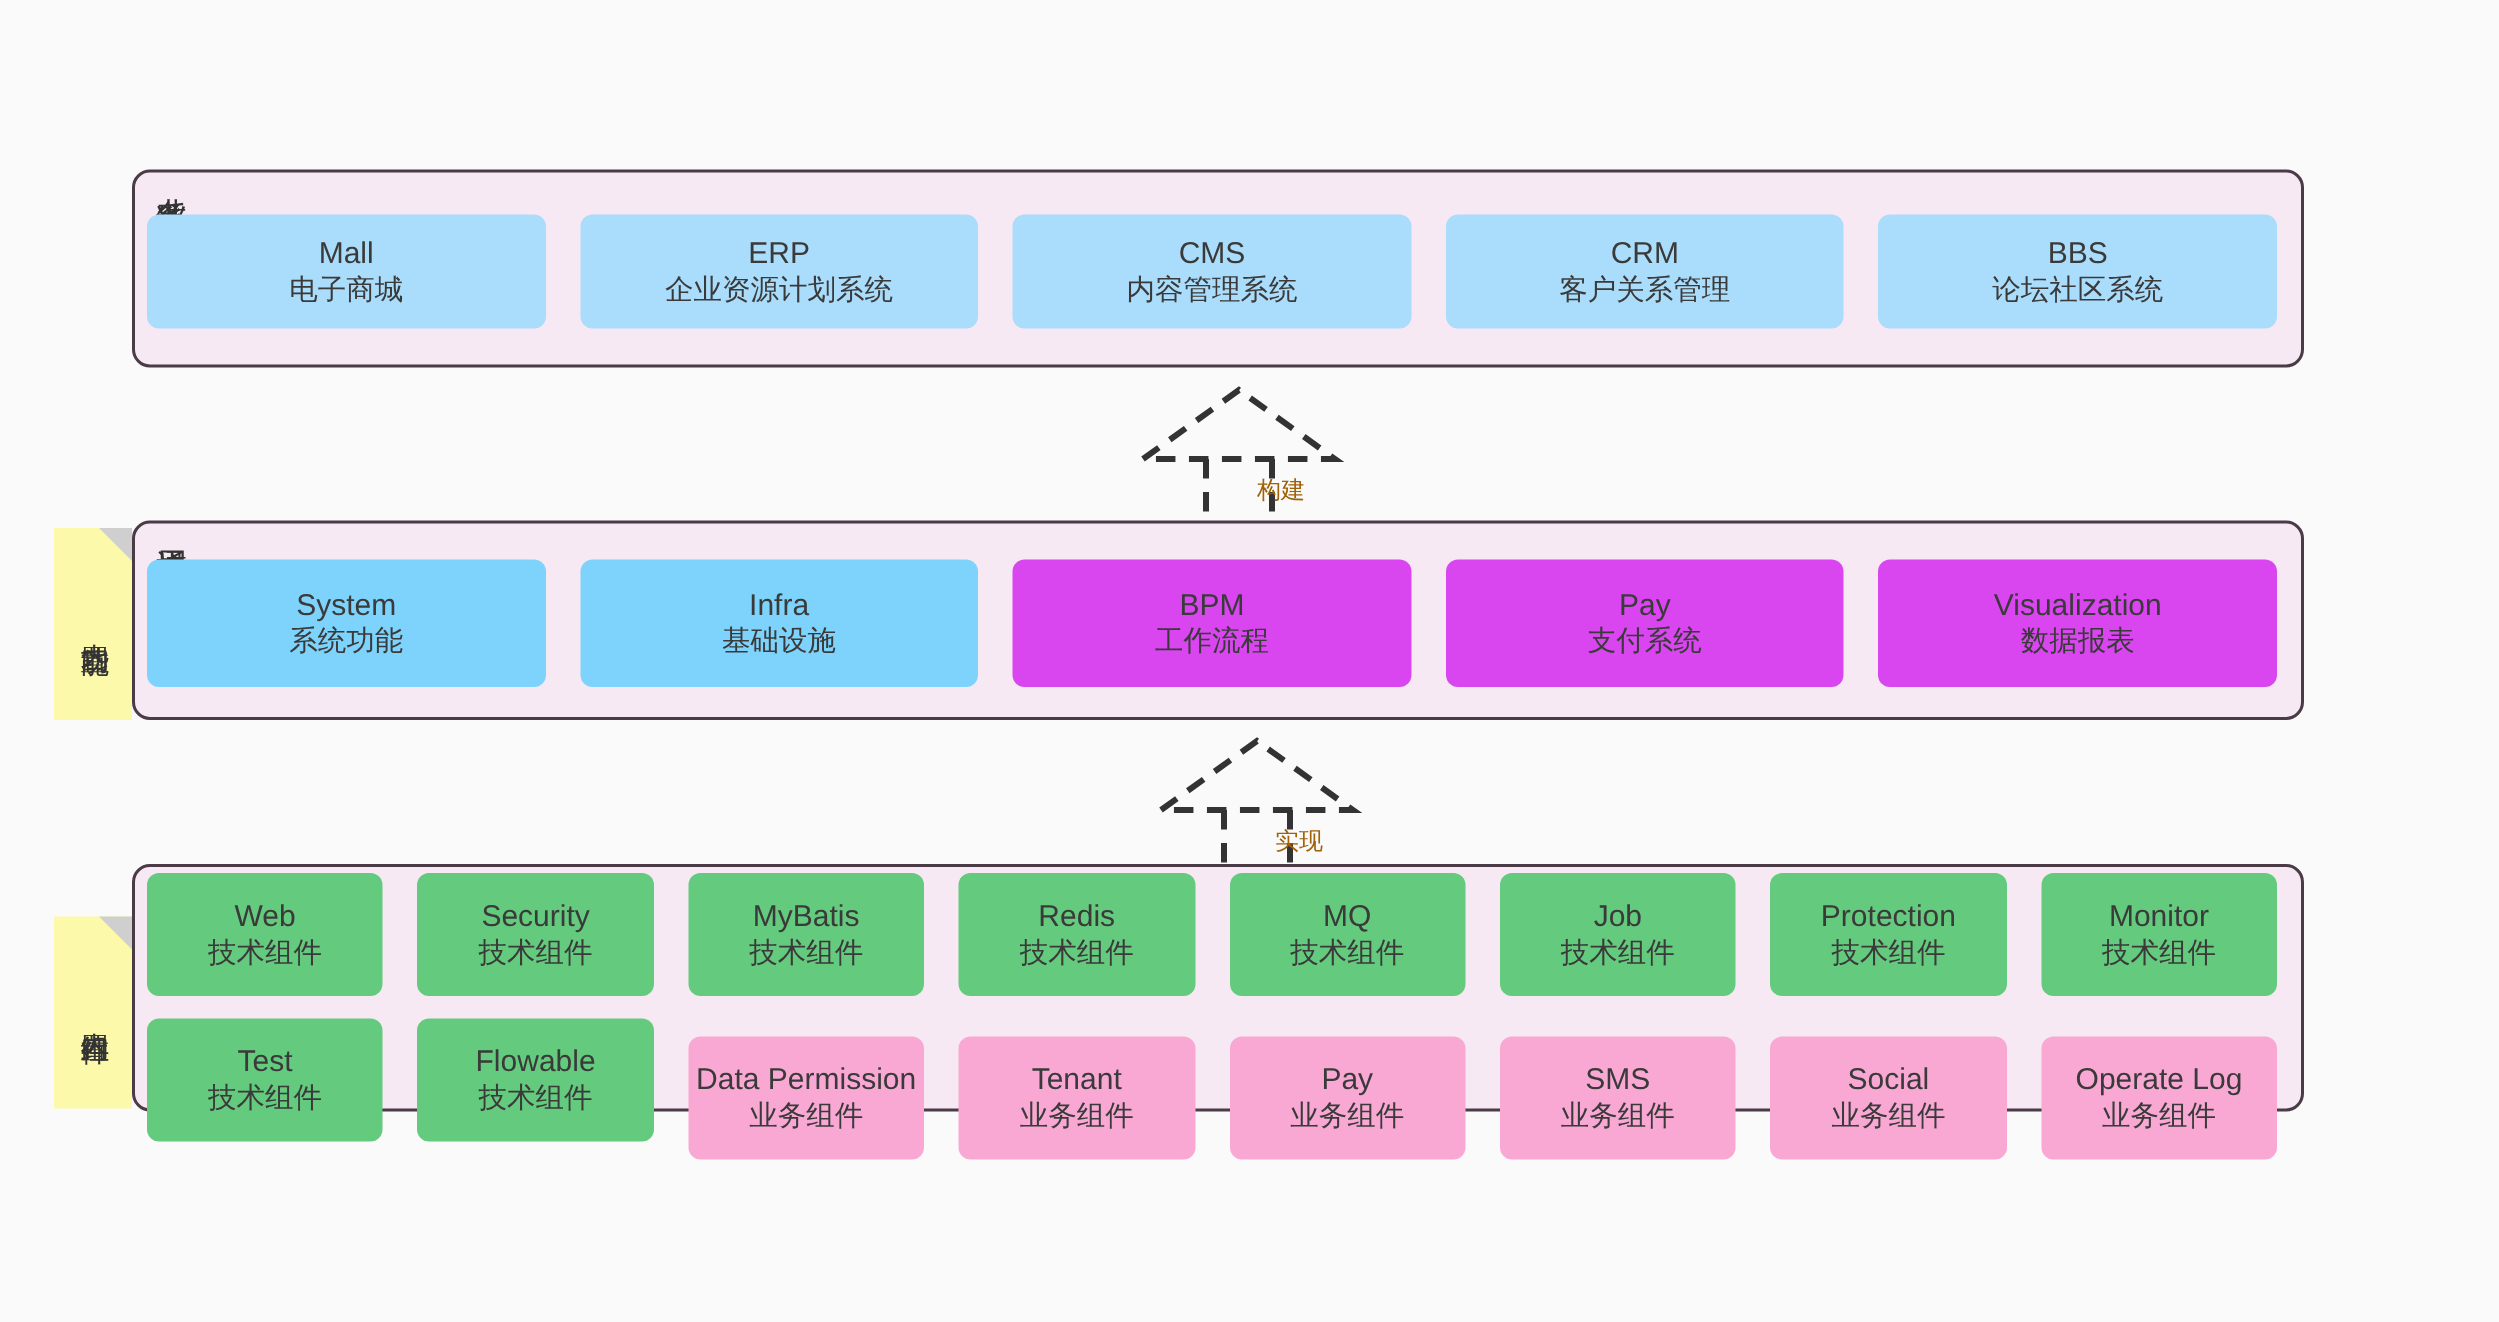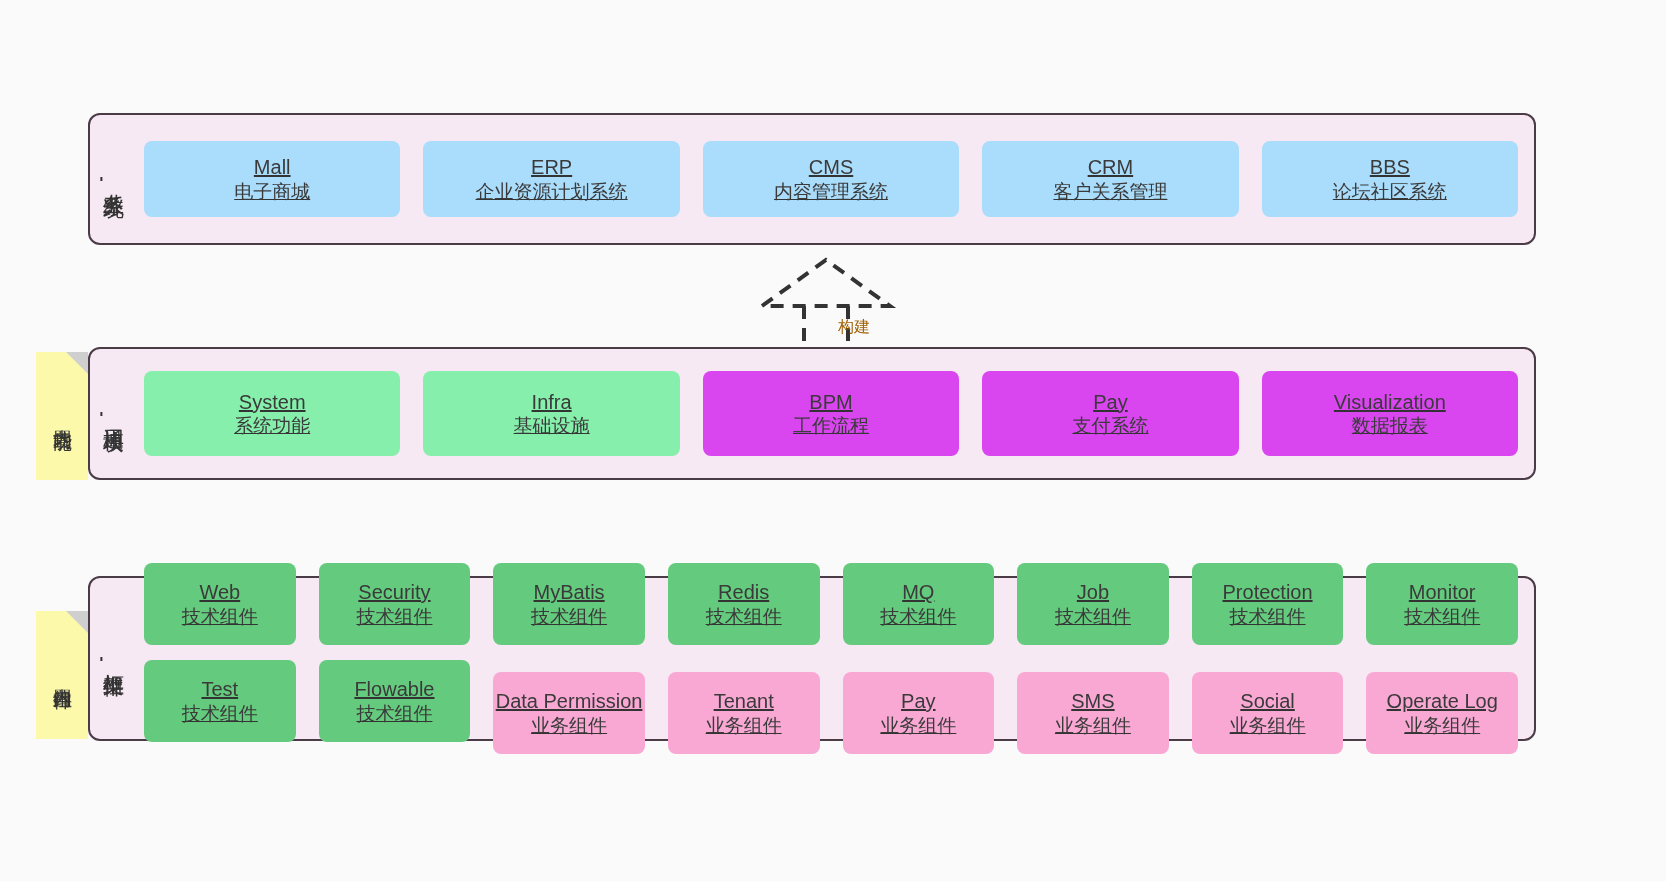--- a/index.html
+++ b/index.html
@@ -25,23 +25,22 @@
   }
 
   
   .layer {
     position: absolute;
     box-sizing: border-box;
     background: #f7e9f3;
     border: 2px solid #4a3b47;
     border-radius: 12px;
     display: flex;
-    flex-direction: row;
+    flex-direction: column;
     align-items: stretch;
-    text-decoration: underline;
   }
 
   
   .layer-title {
     flex: 0 0 auto;
     width: 46px;
     display: flex;
     align-items: center;
     justify-content: center;
     font-size: 21px;
@@ -85,21 +84,21 @@
 
   
   .layer-biz .card { height: 76px; }
   
   .layer-mod .card { height: 85px; }
   
   .layer-fw .card  { height: 82px; }
 
   
   .c-blue       { background: #aadcfb; }
-  .c-red        { background: #86efac; }
+  .c-red        { background: #7dd3fc; }
   .c-pink       { background: #d946ef; }
   .c-green      { background: #64ca7d; }
   .c-lightgreen { background: #f9a8d4; margin-top: 12px; }
 
   
   .note {
     position: absolute;
     box-sizing: border-box;
     background: #fcfaaa;
     display: flex;
@@ -218,20 +217,27 @@
           <span class="c-sub">支付系统</span>
         </div>
         <div class="card c-pink">
           <span class="c-title">Visualization</span>
           <span class="c-sub">数据报表</span>
         </div>
       </div>
     </div>
   </div>
 
+  <div class="arrow" style="left:772px; top:492px;">
+    <svg width="160" height="96" viewBox="0 0 160 96" aria-hidden="true">
+      <path d="M 2 48 L 66 2 L 130 48 Z" fill="none" stroke="#333333" stroke-width="4" stroke-dasharray="13,9" stroke-linejoin="miter"></path>
+      <path d="M 44 48 L 44 96 M 88 48 L 88 96" fill="none" stroke="#333333" stroke-width="4" stroke-dasharray="13,9"></path>
+    </svg>
+    <span class="arrow-label">实现</span>
+  </div>
 
   <div class="note" style="left:36px; top:611px; width:52px; height:128px;">
     <span class="fold"></span>
     <span>内置组件</span>
   </div>
 
   <div class="layer layer-fw" style="left:88px; top:576px; width:1448px; height:165px;">
     <div class="layer-title">框架组件</div>
     <div class="layer-body">
 

